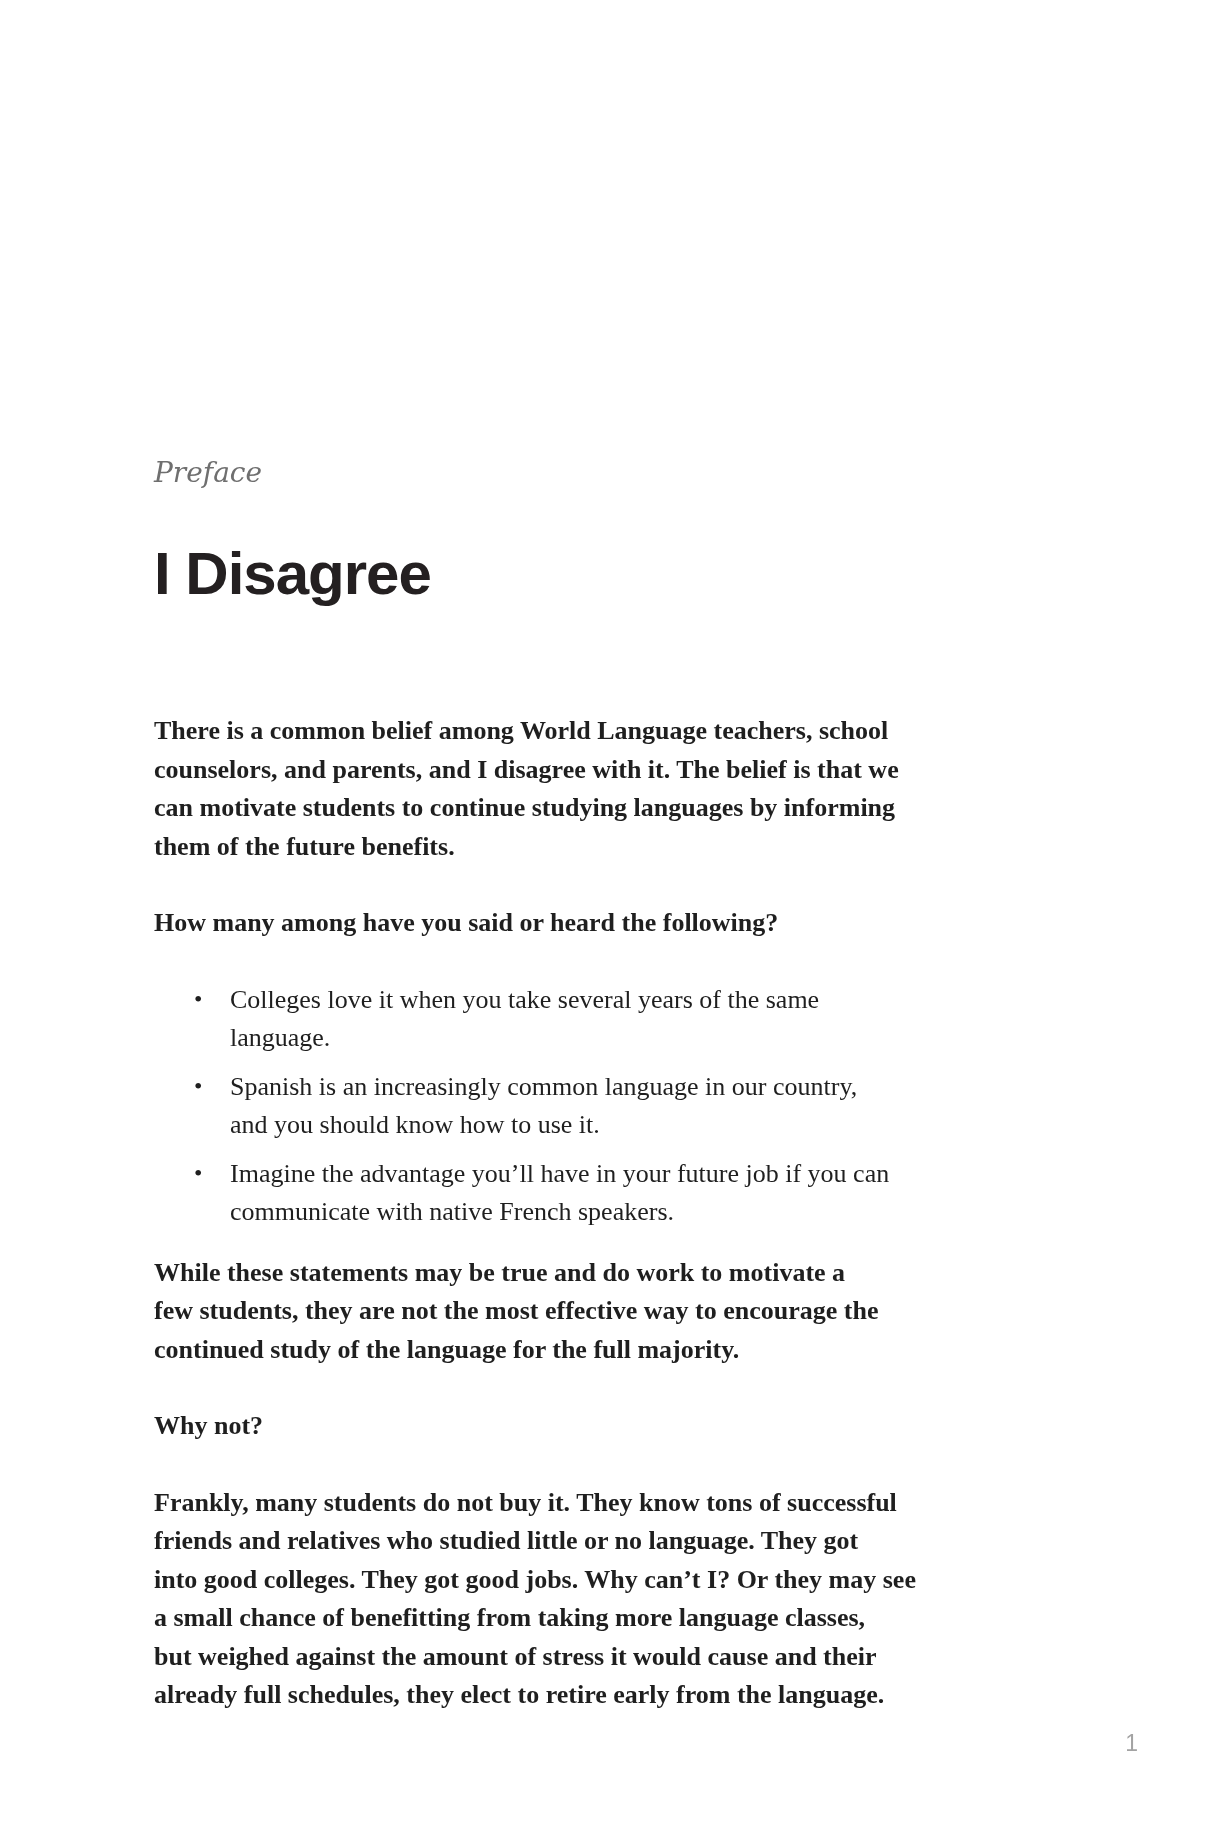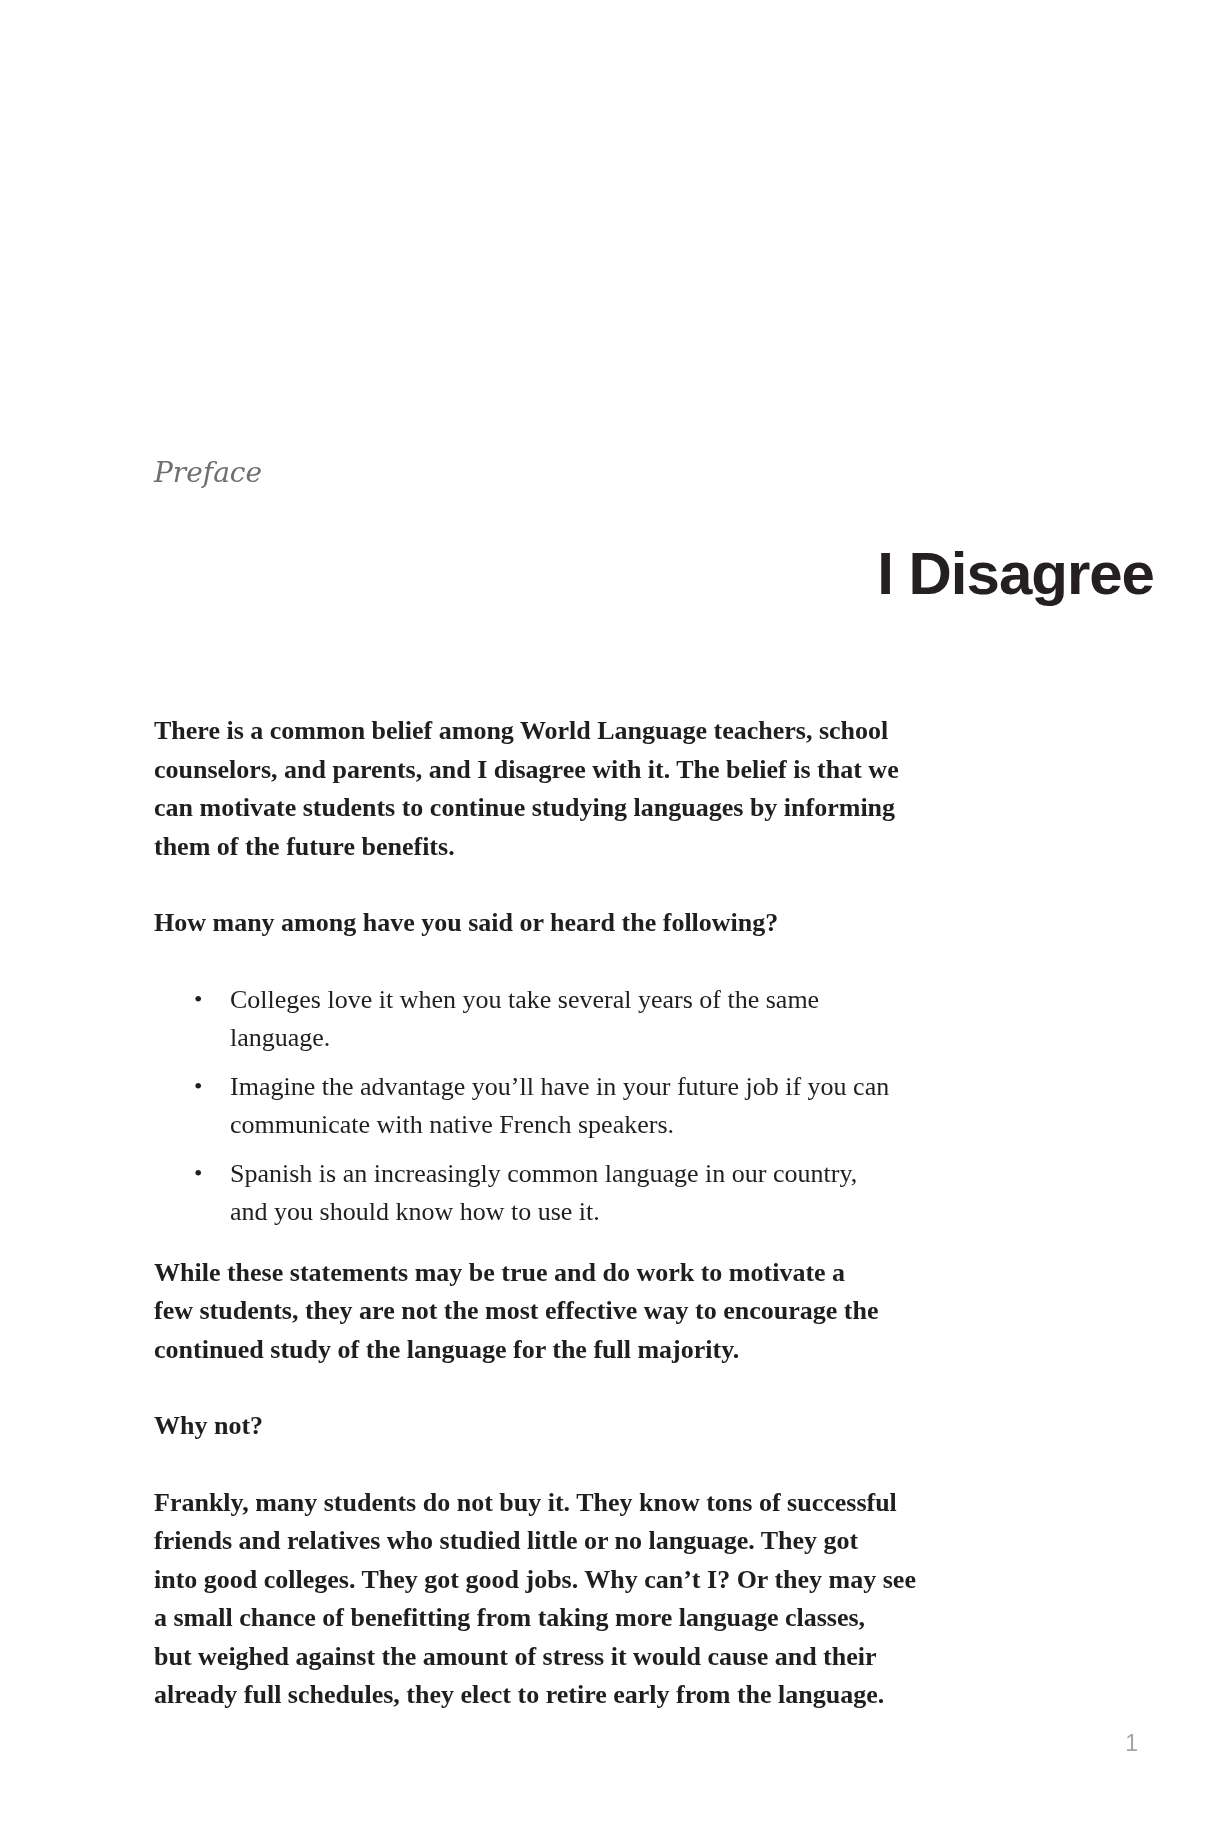--- a/index.html
+++ b/index.html
@@ -38,21 +38,20 @@
     margin:0 0 52px 0;
   }
   .title{
     font-family:"Liberation Sans","DejaVu Sans",sans-serif;
     font-weight:700;
     font-size:60px;
     line-height:60px;
     letter-spacing:-1px;
     color:var(--title-text);
     margin:0 0 108px 0;
-    text-align:right;
   }
   .para{
     margin:0 0 38px 0;
     white-space:pre-line;
     font-weight:bold;
   }
   .bullets{
     list-style:none;
     margin:12px 0 22px 0;
     padding:0;
@@ -91,24 +90,24 @@
     <div class="kicker">Preface</div>
     <h1 class="title">I Disagree</h1>
     <p class="para">There is a common belief among World Language teachers, school
 counselors, and parents, and I disagree with it. The belief is that we
 can motivate students to continue studying languages by informing
 them of the future benefits.</p>
     <p class="para">How many among have you said or heard the following?</p>
     <ul class="bullets">
       <li>Colleges love it when you take several years of the same
 language.</li>
+      <li>Spanish is an increasingly common language in our country,
+and you should know how to use it.</li>
       <li>Imagine the advantage you’ll have in your future job if you can
 communicate with native French speakers.</li>
-      <li>Spanish is an increasingly common language in our country,
-and you should know how to use it.</li>
     </ul>
     <p class="para">While these statements may be true and do work to motivate a
 few students, they are not the most effective way to encourage the
 continued study of the language for the full majority.</p>
     <p class="para">Why not?</p>
     <p class="para">Frankly, many students do not buy it. They know tons of successful
 friends and relatives who studied little or no language. They got
 into good colleges. They got good jobs. Why can’t I? Or they may see
 a small chance of benefitting from taking more language classes,
 but weighed against the amount of stress it would cause and their

